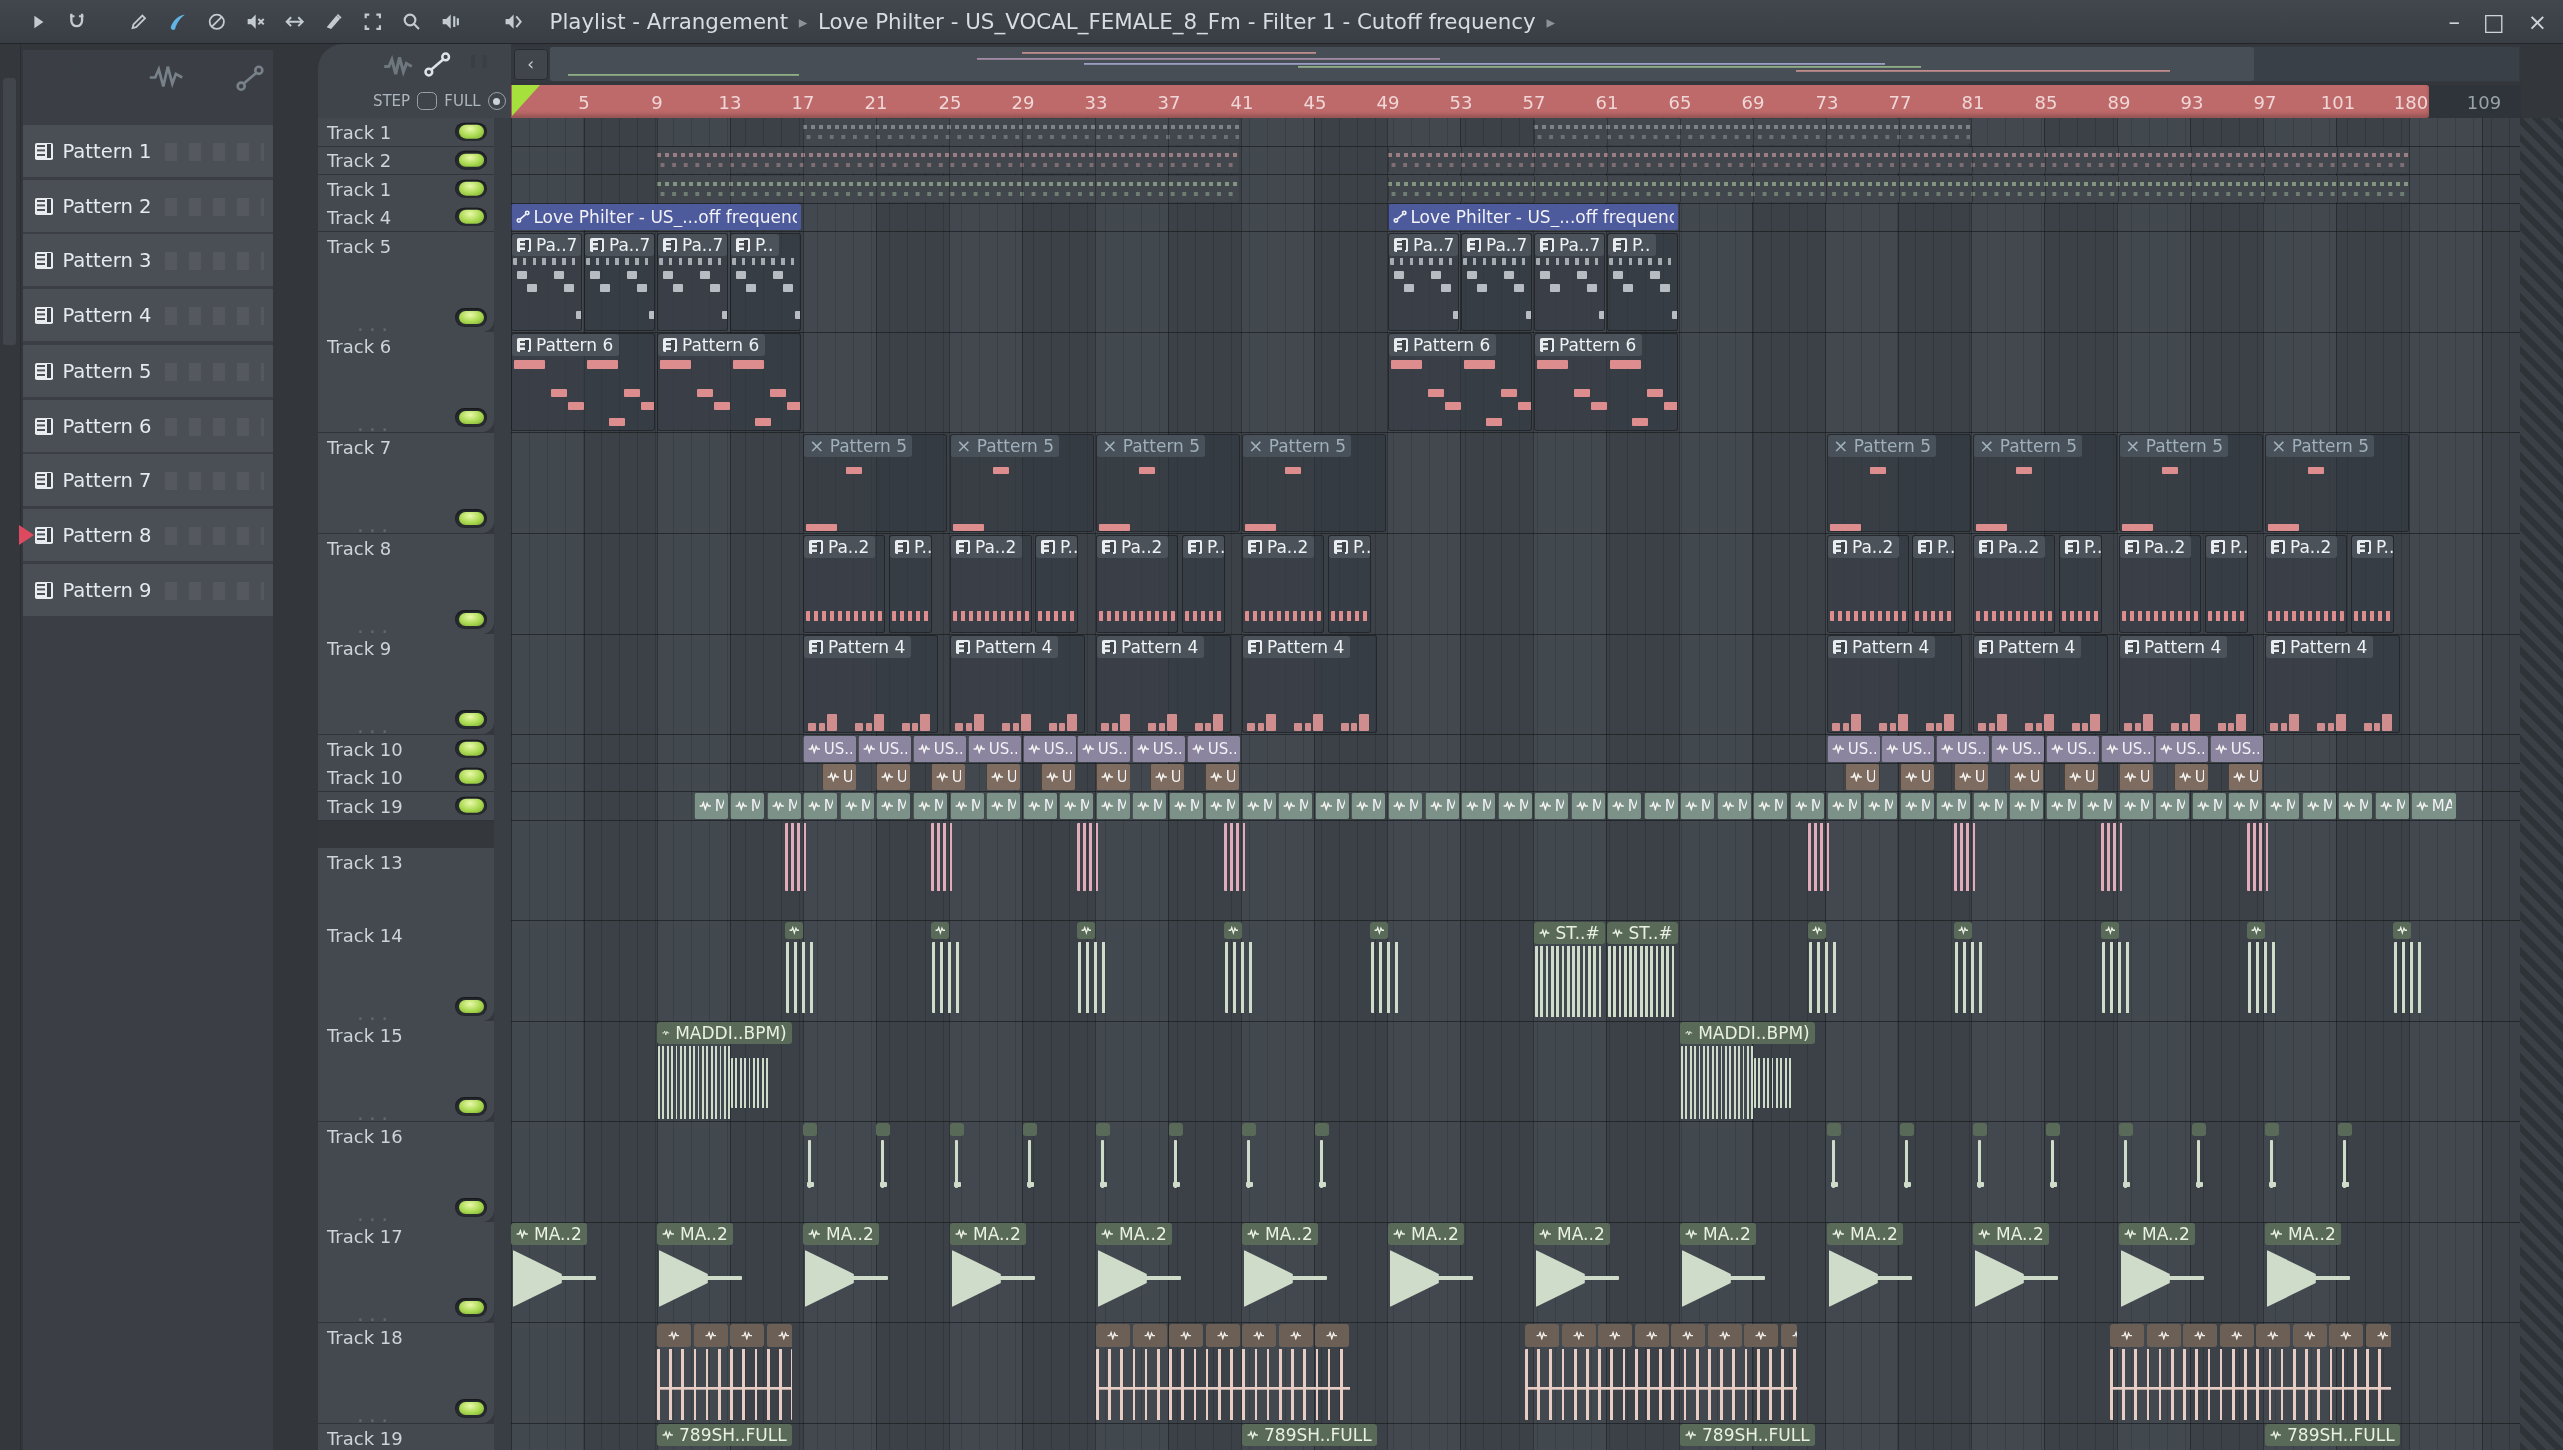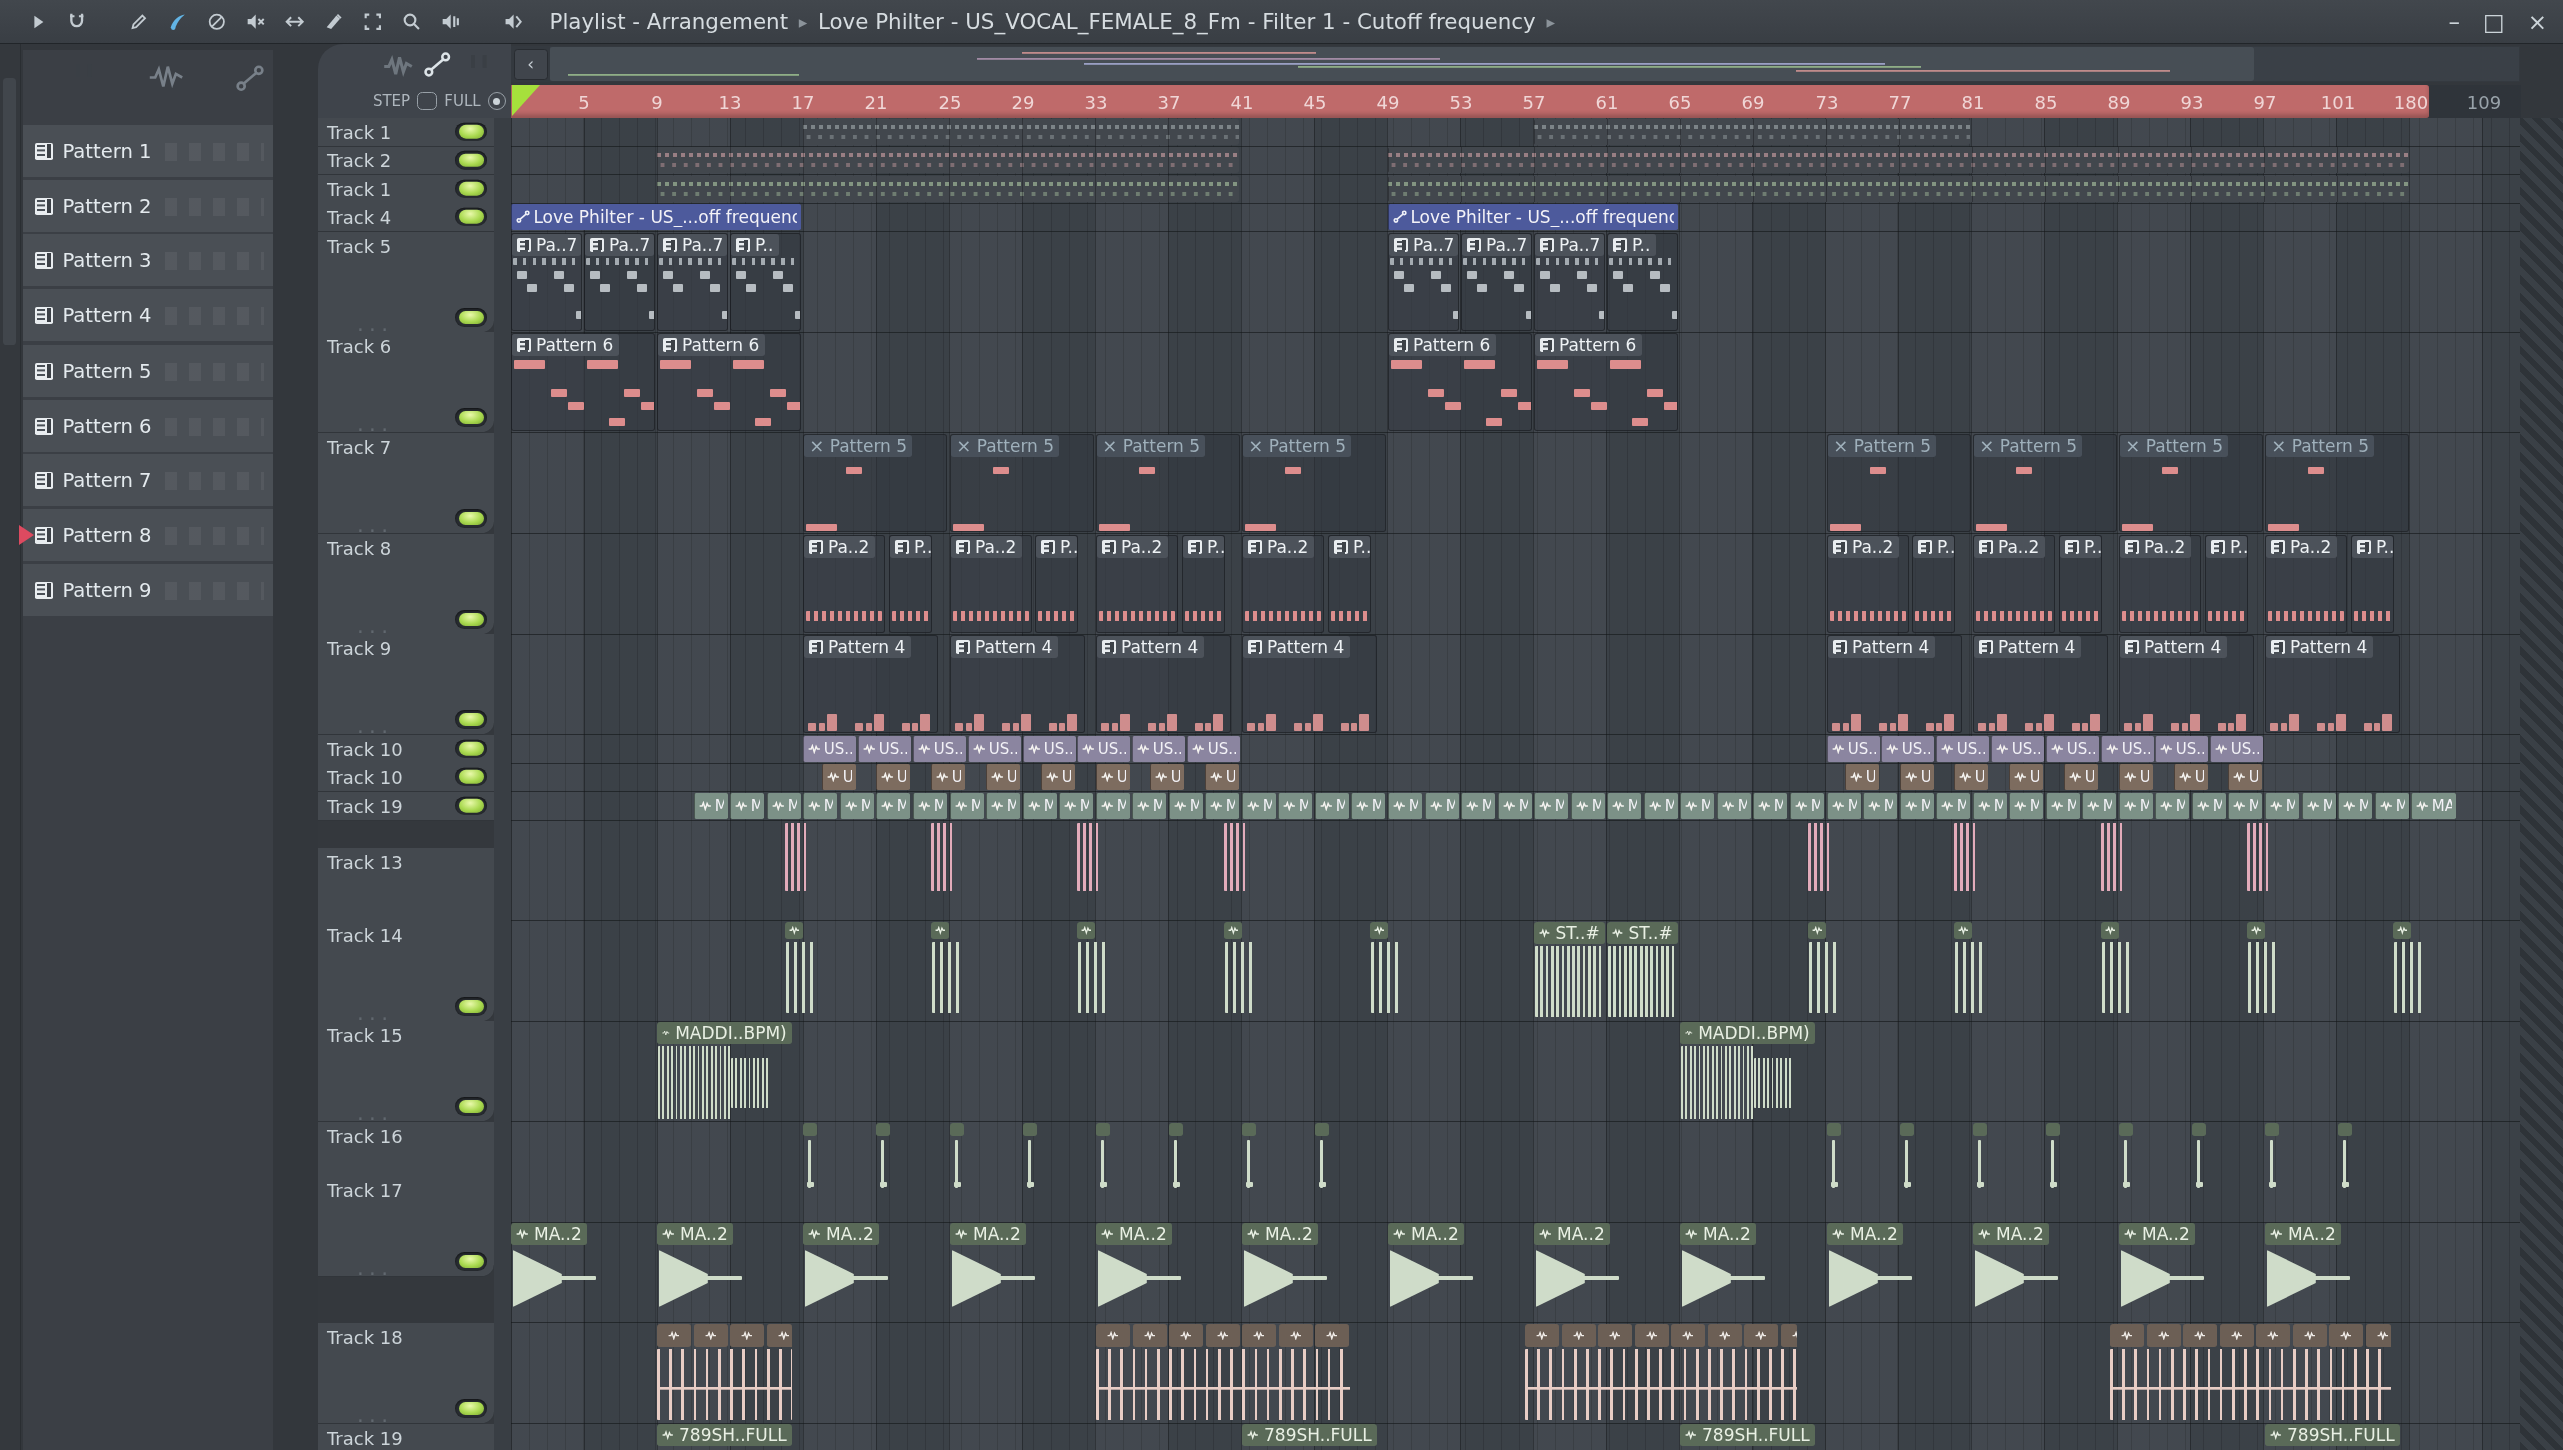--- a/index.html
+++ b/index.html
@@ -410,21 +410,21 @@
           <span class="led"></span>
         </span>
       </div>
       <div class="trow tall" style="top:1004px;height:101px">
         <span class="tname">Track 16</span>
         <span class="tdots">...</span>
         <span class="ledw">
           <span class="led"></span>
         </span>
       </div>
-      <div class="trow tall" style="top:1058px;height:101px">
+      <div class="trow tall" style="top:1104px;height:101px">
         <span class="tname">Track 17</span>
         <span class="tdots">...</span>
         <span class="ledw">
           <span class="led"></span>
         </span>
       </div>
       <div class="trow tall" style="top:1205px;height:101px">
         <span class="tname">Track 18</span>
         <span class="tdots">...</span>
         <span class="ledw">

